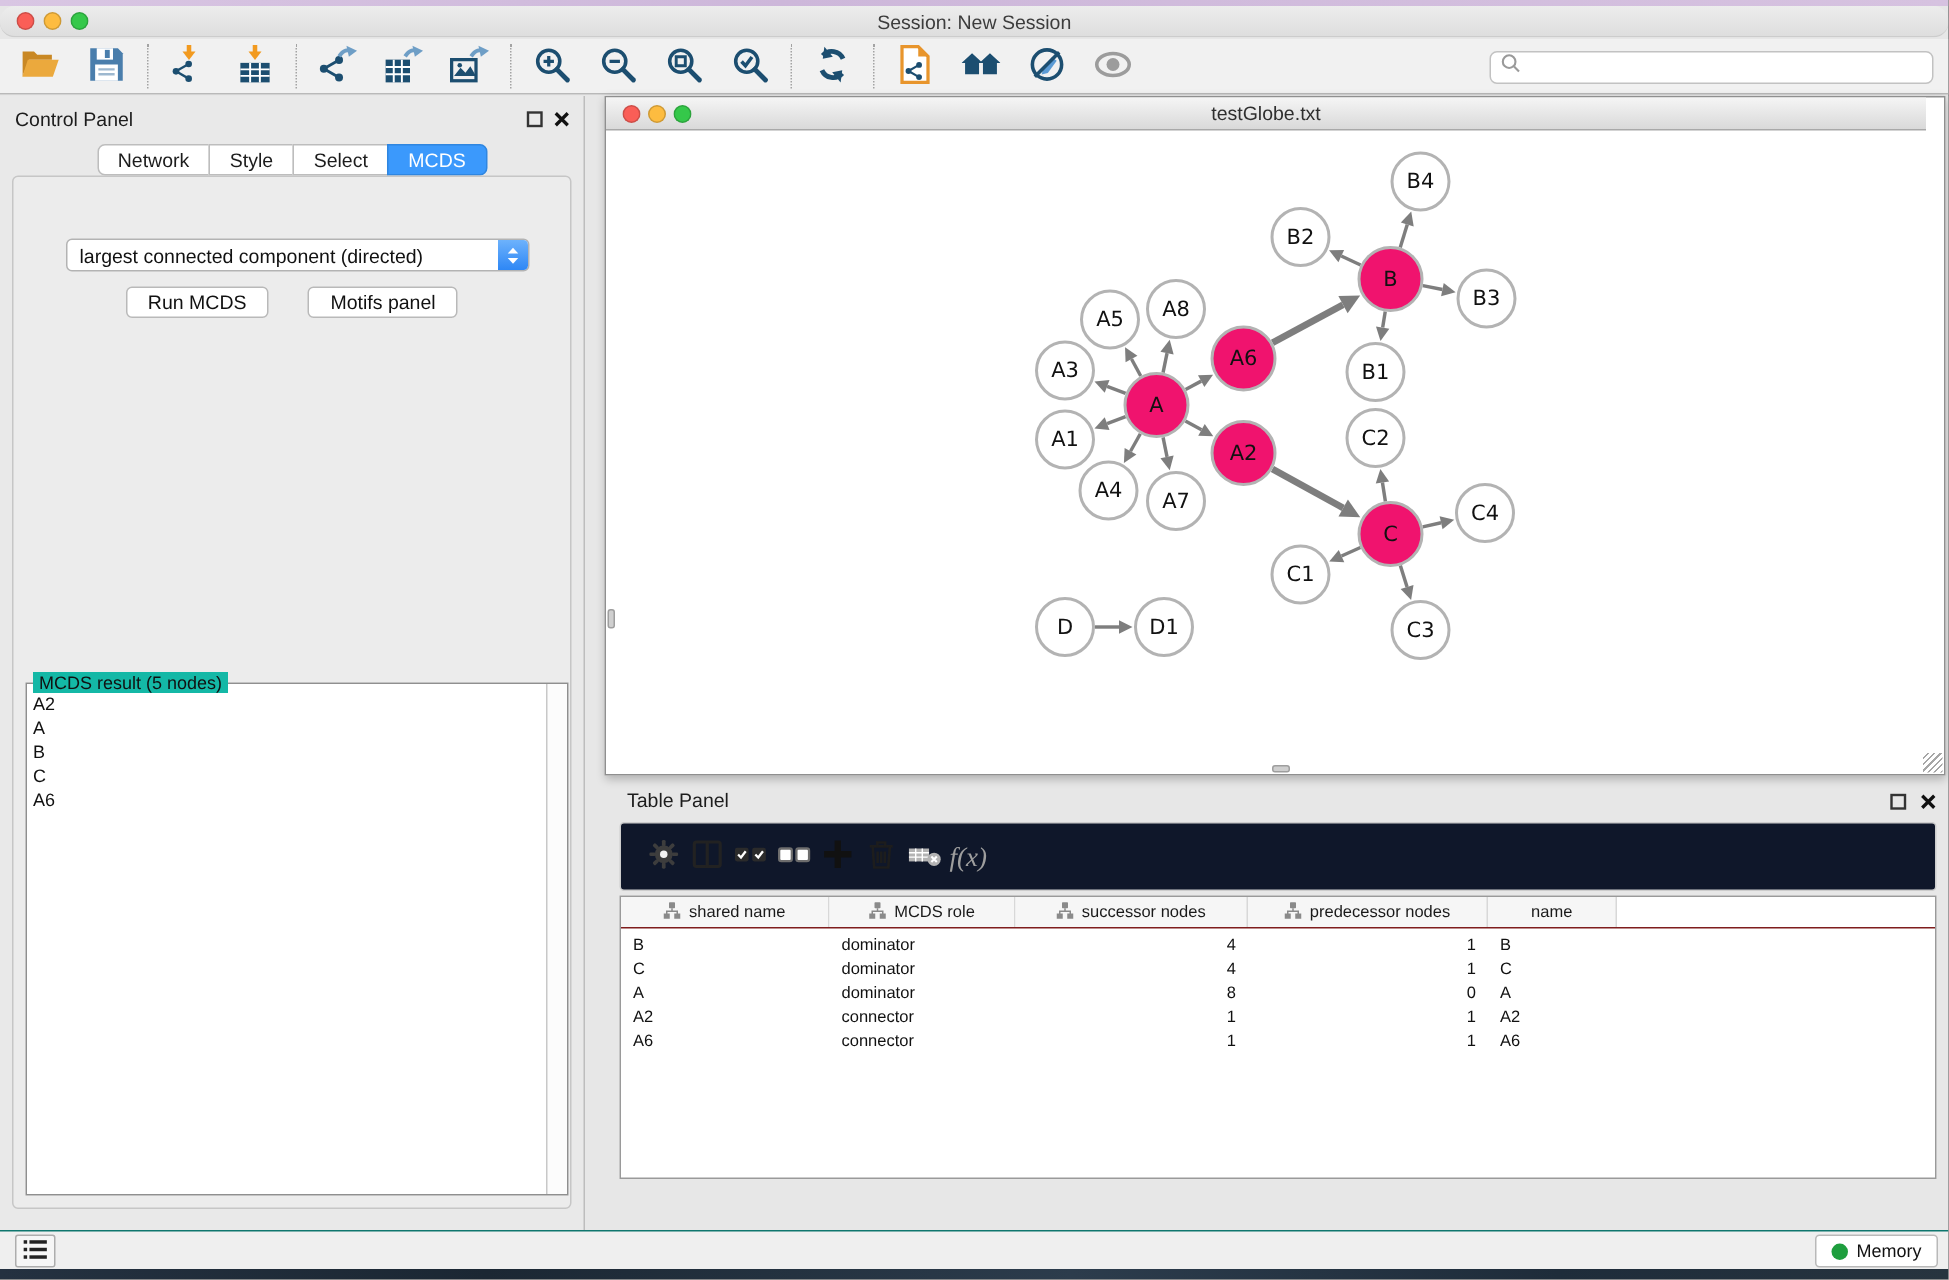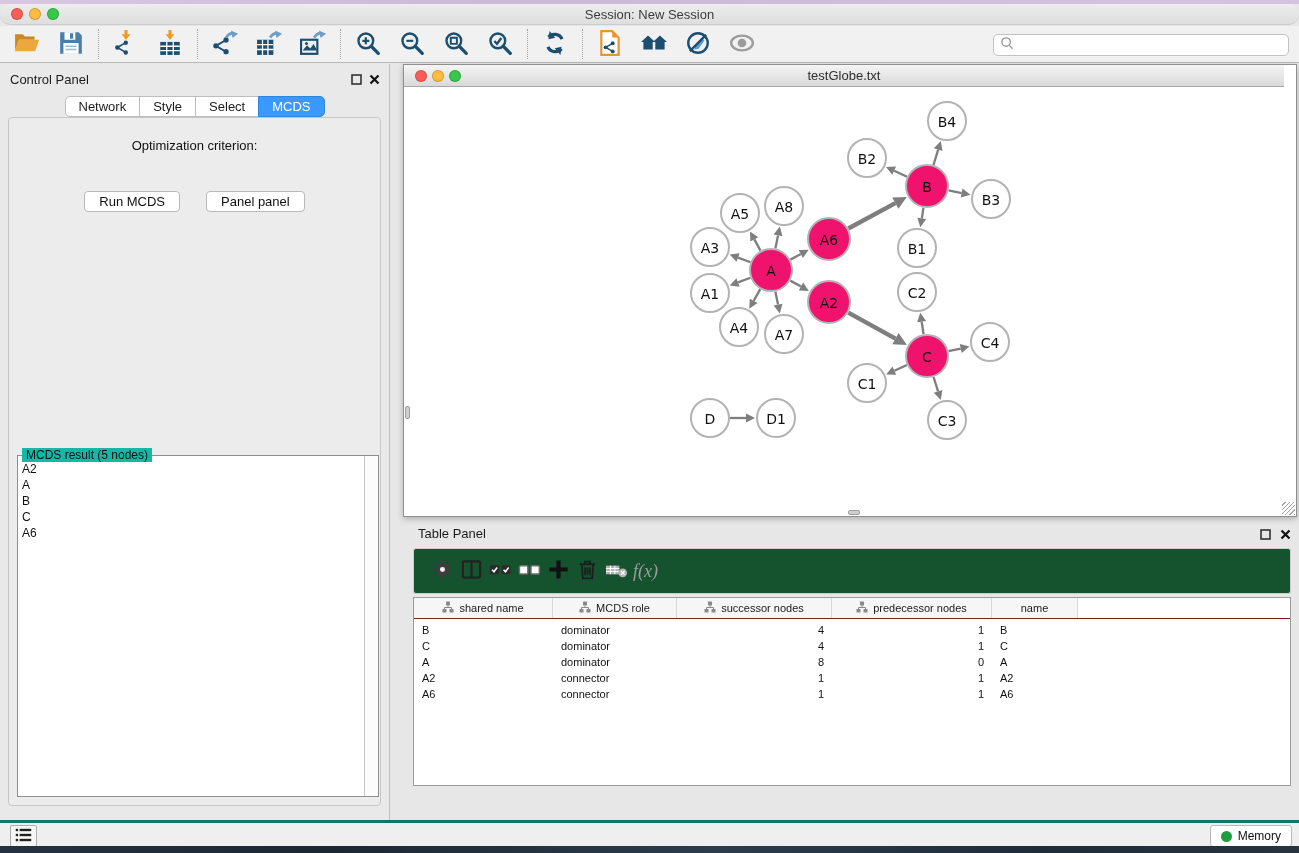--- a/index.html
+++ b/index.html
@@ -85,21 +85,21 @@
   .net-canvas { position:absolute; left:0; top:23px; right:0; bottom:0; overflow:hidden; }
   .net-canvas svg { display:block; }
   .thumb-v { position:absolute; left:1px; top:341px; width:5px; height:13px; background:#cfcfcf; border:1px solid #9e9e9e; border-radius:2px; }
   .thumb-h { position:absolute; left:444px; bottom:1px; width:12px; height:5px; background:#cfcfcf; border:1px solid #9e9e9e; border-radius:2px; }
   .grip { position:absolute; right:1px; bottom:1px; width:13px; height:13px;
     background:repeating-linear-gradient(135deg, transparent 0 2px, #a6a6a6 2px 3px); }
 
   
   .tp-title { position:absolute; left:418px; top:526px; font-size:13px; color:#1c1c1c; }
   .tp-toolbar { position:absolute; left:413px; top:548px; width:878px; height:46px;
-    background:#14532d; border:1px solid #cdcdcd; border-radius:3px;
+    background:#0f172a; border:1px solid #cdcdcd; border-radius:3px;
     display:flex; align-items:center; gap:1px; padding-left:14px; }
   .ticon { width:28px; height:28px; display:flex; align-items:center; justify-content:center; background:none; border:none; padding:0; }
   .ticon svg { width:23px; height:23px; }
   .fx-label { font-family:"Liberation Serif", serif; font-style:italic; font-size:18px; color:#9e9e9e; padding-left:2px; }
 
   .node-table { position:absolute; left:413px; top:597px; width:878px; height:189px;
     background:#fff; border:1px solid #9a9a9a; overflow:hidden; font-size:11px; }
   .thead-row { display:flex; height:21px; border-bottom:1px solid #7f1d1d; }
   .th-cell { display:flex; align-items:center; justify-content:center; gap:5px;
     background:#f6f6f6; border-right:1px solid #d8d8d8; color:#1a1a1a; font-size:11px; }
@@ -107,21 +107,21 @@
   .trow { display:flex; height:16px; align-items:center; }
   .td { padding:0 8px; color:#111; white-space:nowrap; overflow:hidden; }
   .td.num { text-align:right; }
   .tbody { padding-top:3px; }
 
   .bottom-tabs { position:absolute; top:790px; left:672px; }
   .bottom-tabs .seg { padding:0 14px; }
 
   
   .status-bar { position:absolute; left:0; right:0; bottom:7px; height:26px;
-    background:#efefef; border-top:3px solid #0f766e; }
+    background:#efefef; border-top:1px solid #0f766e; }
   .list-btn { position:absolute; left:10px; top:2px; width:27px; height:22px;
     background:#f6f6f6; border:1px solid #adadad; border-radius:2px;
     display:flex; align-items:center; justify-content:center; }
   .memory-btn { position:absolute; right:7px; top:2px; height:22px; padding:0 10px;
     background:#fff; border:1px solid #b9b9b9; border-radius:3px;
     display:flex; align-items:center; gap:6px; font-size:12px; color:#111; }
   .dot { width:11px; height:11px; border-radius:50%; background:var(--mem-green); }
 </style>
 </head>
 <body>
@@ -314,24 +314,32 @@
           </svg>
         </button>
     </div>
     <div class="seg-tabs cp-tabs" id="cp-tabs">
         <div class="seg">Network</div>
         <div class="seg">Style</div>
         <div class="seg">Select</div>
         <div class="seg sel">MCDS</div>
       </div>
     <div class="cp-body">
-      <div class="opt-label">Optimization criterion:</div>
+      <div class="dropdown">
+        <span class="dd-text">largest connected component (directed)</span>
+        <span class="dd-stepper">
+            <svg width="12" height="13" viewBox="0 0 12 13">
+              <path d="M2.5 5L6 1.2 9.5 5z" fill="#fff"></path>
+              <path d="M2.5 8L6 11.8 9.5 8z" fill="#fff"></path>
+            </svg>
+          </span>
+      </div>
       <div class="btn-row">
         <button class="btn">Run MCDS</button>
-        <button class="btn">Panel panel</button>
+        <button class="btn">Motifs panel</button>
       </div>
       <div class="result-fieldset">
         <span class="result-legend">MCDS result (5 nodes)</span>
         <div class="result-list" id="result-list">
             <div>A2</div>
             <div>A</div>
             <div>B</div>
             <div>C</div>
             <div>A6</div>
           </div>

